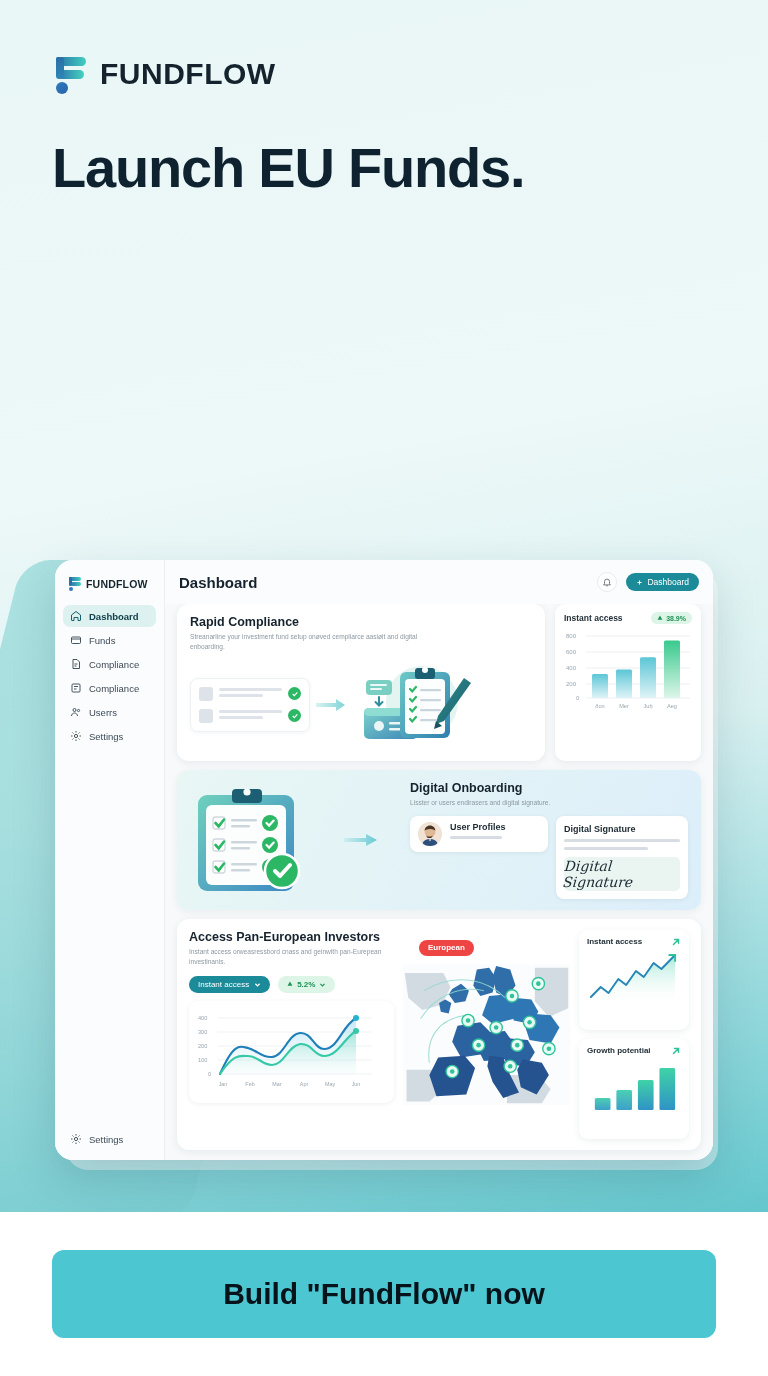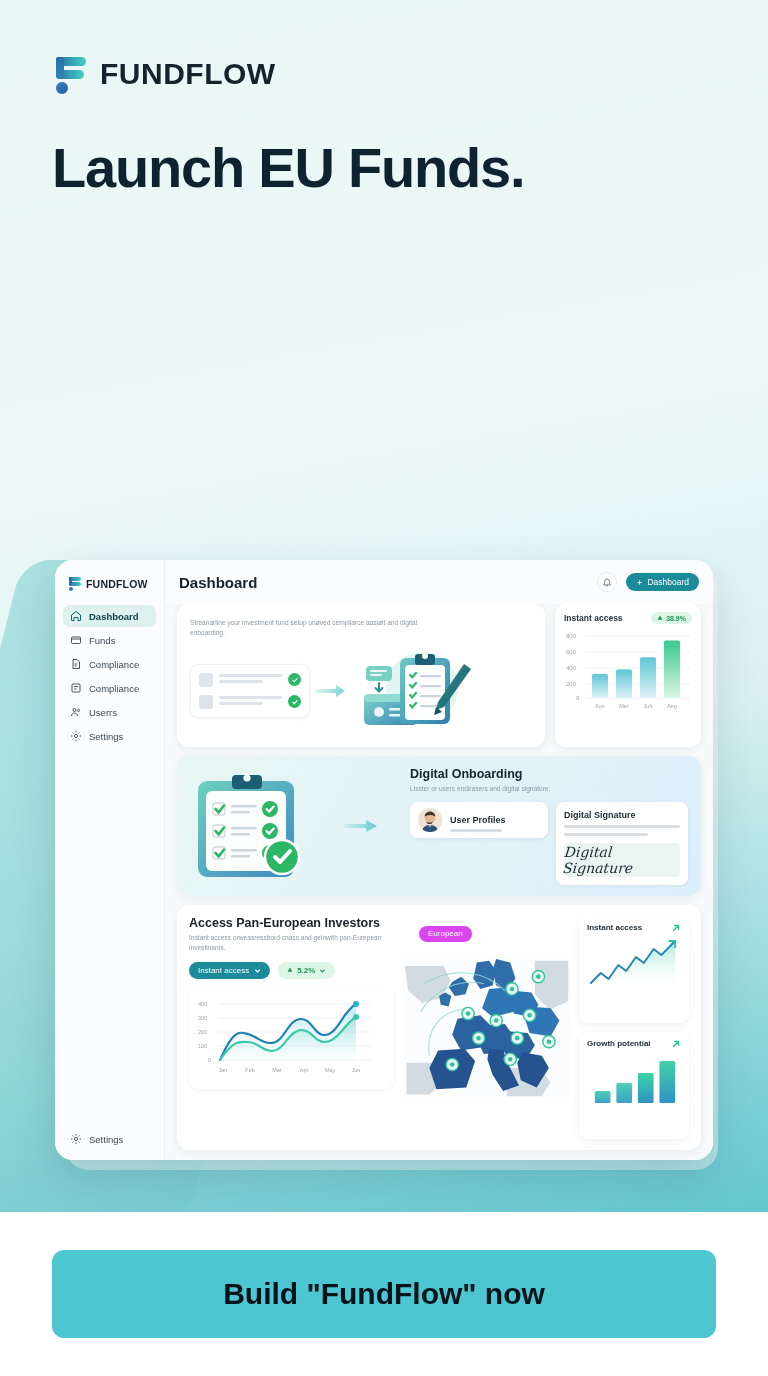--- a/index.html
+++ b/index.html
@@ -162,21 +162,21 @@
     display: flex; gap: 10px; border-radius: 12px; padding: 11px 13px;
     background: linear-gradient(120deg,#e8f7f4,#dceefa);
     box-shadow: 0 2px 8px rgba(25,60,80,.06);
   }
   .r2-left { width: 210px; flex: 0 0 210px; display: flex; align-items: center; gap: 4px; }
   .r2-right { flex: 1; min-width: 0; }
   .onb-grid { display: flex; gap: 8px; margin-top: 8px; }
   .onb-col-left { flex: 1; display: flex; flex-direction: column; gap: 7px; }
   .onb-item {
     background: #fff; border-radius: 8px; padding: 6px 8px;
-    display: flex; align-items: flex-end; gap: 8px;
+    display: flex; align-items: flex-start; gap: 8px;
     box-shadow: 0 1px 4px rgba(30,60,80,.08);
   }
   .onb-item.sel { background: #e3f6f4; border: 1px solid #9ad8d2; }
   .avatar { width: 24px; height: 24px; border-radius: 50%; flex: 0 0 24px; position: relative; overflow: hidden; }
   .onb-txt { min-width: 0; }
   .onb-name { font-size: 9px; font-weight: bold; color: #1c2931; }
   .onb-line { height: 3px; width: 52px; border-radius: 2px; background: #d7dde3; margin-top: 4px; }
   .sig-card {
     width: 132px; flex: 0 0 132px; background: #fff; border-radius: 8px; padding: 8px;
     box-shadow: 0 1px 4px rgba(30,60,80,.08);
@@ -204,22 +204,22 @@
     background: #ddf5e6; color: #1e9155; font-size: 8px; font-weight: bold;
     padding: 4px 9px; border-radius: 9px; display: flex; align-items: center; gap: 4px;
   }
   .line-card {
     margin-top: 8px; background: #fff; border-radius: 9px; padding: 7px;
     box-shadow: 0 1px 5px rgba(30,60,80,.08);
   }
   .map-wrap { flex: 1; position: relative; min-width: 0; }
   .map-pill {
     position: absolute; left: 16px; top: 10px; z-index: 5;
-    background: #d946ef; color: #fff; font-size: 8px;
-    padding: 3.5px 9px; border-radius: 8px;
+    background: #ef4444; color: #fff; font-size: 8px;
+    padding: 3.5px 9px; border-radius: 8px; font-weight: bold;
   }
   .r3-right { width: 110px; flex: 0 0 110px; display: flex; flex-direction: column; gap: 9px; }
   .mini-card {
     background: #fff; border-radius: 9px; padding: 7px 8px; flex: 1;
     box-shadow: 0 2px 7px rgba(25,60,80,.08); display: flex; flex-direction: column;
   }
   .mini-head { display: flex; align-items: center; justify-content: space-between; gap: 4px; }
   .mini-label { font-size: 8px; font-weight: bold; color: #243039; }
   .mini-body { flex: 1; margin-top: 4px; }
 
@@ -351,20 +351,21 @@
                 </svg>
               <span>Dashboard</span>
             </div>
           </div>
         </div>
 
         <div class="mock-body">
 
           <div class="row1">
             <div class="card r1-left">
+              <div class="card-title">Rapid Compliance</div>
               <div class="card-sub">Streanarline your investment fund setup onøved cempliarce aasiøit and digital enboarding.</div>
               <div class="r1-flow">
                 <div class="list-card">
                   <div class="list-line">
                     <div class="sq"></div>
                     <div class="bars">
                         <div class="bar-l" style="width:100%"></div>
                         <div class="bar-l" style="width:70%"></div>
                       </div>
                     <div class="chk">

